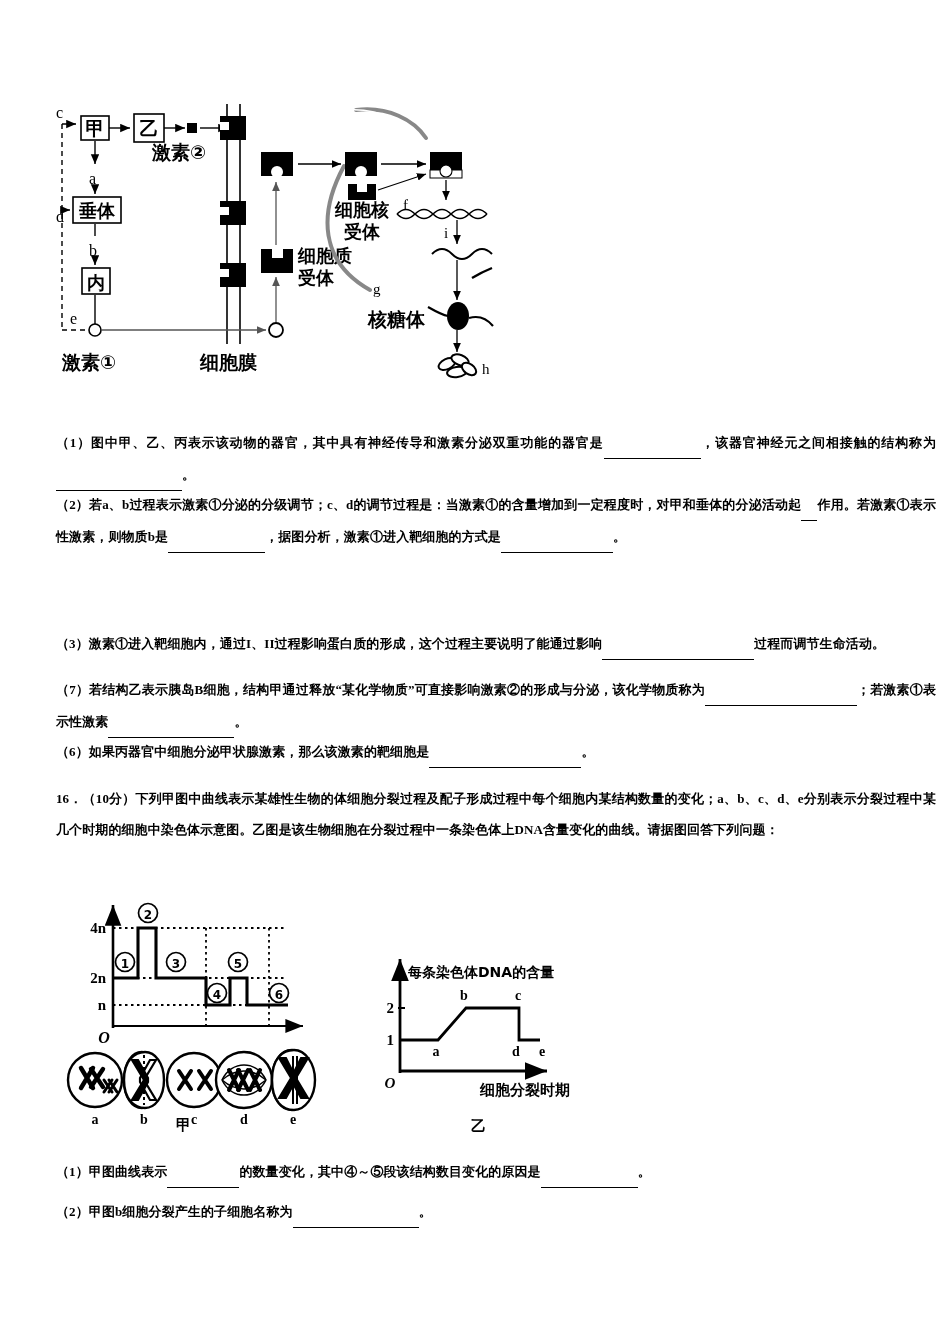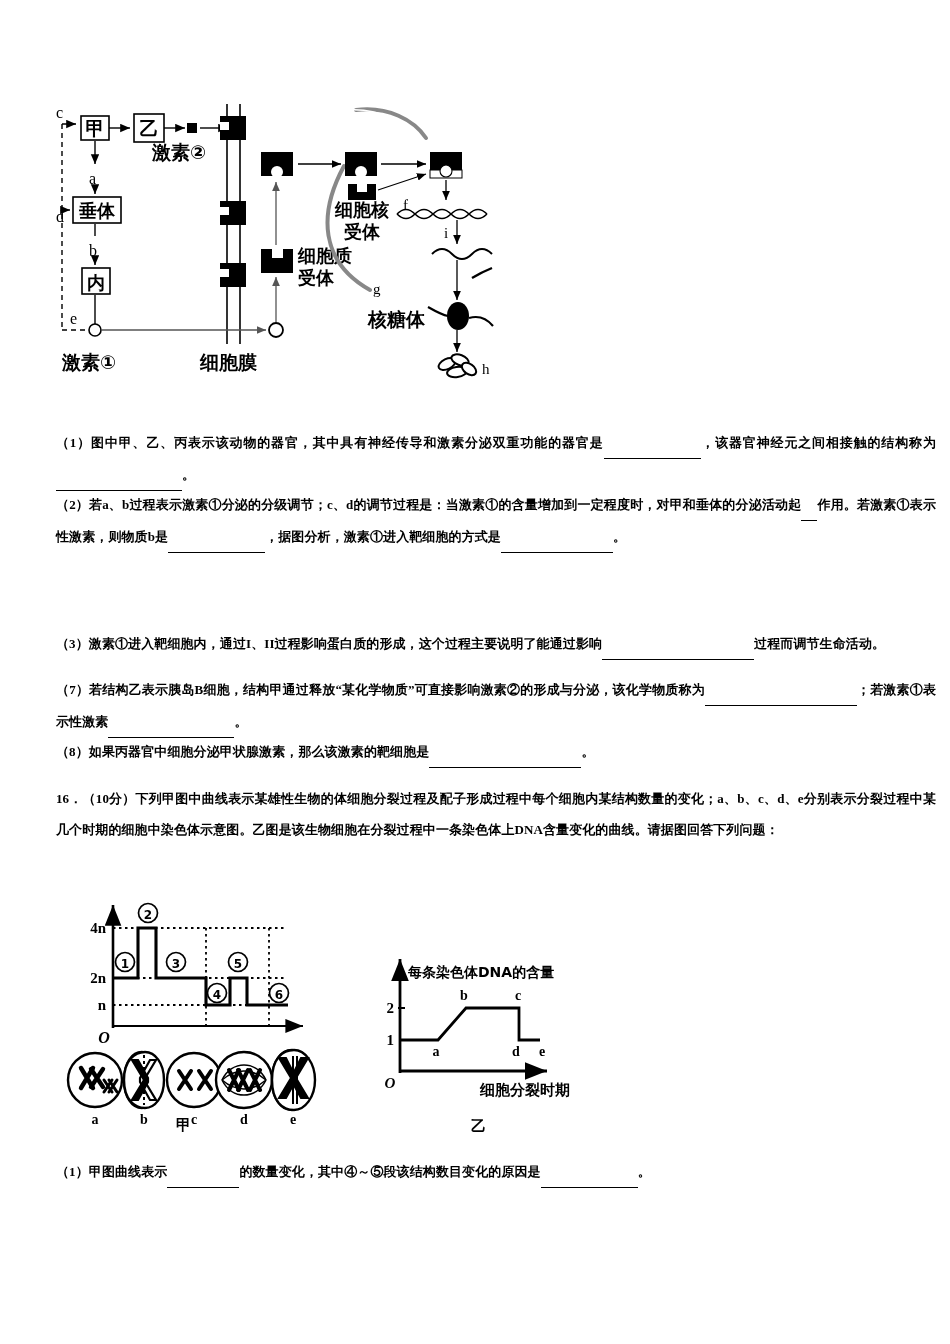--- a/index.html
+++ b/index.html
@@ -229,21 +229,21 @@
         <ellipse cx="421" cy="265" rx="8" ry="5" transform="rotate(35 421 265)"></ellipse>
       </g>
       <text x="434" y="270" font-size="15">h</text>
     </svg>
   </div>
 
   <div class="qtext" id="q9-1" style="top:427px;"><span>（1）图中甲、乙、丙表示该动物的器官，其中具有神经传导和激素分泌双重功能的器官是</span><span class="blank b95">&nbsp;</span><span>，该器官神经元之间相接触的结构称为</span><span class="blank b125">&nbsp;</span><span>。</span></div>
   <div class="qtext" id="q9-2" style="top:489px;"><span>（2）若a、b过程表示激素①分泌的分级调节；c、d的调节过程是：当激素①的含量增加到一定程度时，对甲和垂体的分泌活动起</span><span class="blank b14">&nbsp;</span><span>作用。若激素①表示性激素，则物质b是</span><span class="blank b95">&nbsp;</span><span>，据图分析，激素①进入靶细胞的方式是</span><span class="blank b110">&nbsp;</span><span>。</span></div>
   <div class="qtext" id="q9-3" style="top:612px;margin-top:16px;"><span>（3）激素①进入靶细胞内，通过I、II过程影响蛋白质的形成，这个过程主要说明了能通过影响</span><span class="blank b150">&nbsp;</span><span>过程而调节生命活动。</span></div>
   <div class="qtext" id="q9-4" style="top:674px;"><span>（7）若结构乙表示胰岛B细胞，结构甲通过释放“某化学物质”可直接影响激素②的形成与分泌，该化学物质称为</span><span class="blank b150">&nbsp;</span><span>；若激素①表示性激素</span><span class="blank b125">&nbsp;</span><span>。</span></div>
-  <div class="qtext" id="q9-5" style="top:736px;"><span>（8）如果丙器官中细胞分泌甲状腺激素，那么该激素的靶细胞是</span><span class="blank b150">&nbsp;</span><span>。</span></div>
+  <div class="qtext" id="q9-5" style="top:736px;"><span>（6）如果丙器官中细胞分泌甲状腺激素，那么该激素的靶细胞是</span><span class="blank b150">&nbsp;</span><span>。</span></div>
 
   <div class="qtext" id="q10-stem" style="top:783px;">
     <span>16．</span><span>（10分）</span><span>下列甲图中曲线表示某雄性生物的体细胞分裂过程及配子形成过程中每个细胞内某结构数量的变化；a、b、c、d、e分别表示分裂过程中某几个时期的细胞中染色体示意图。乙图是该生物细胞在分裂过程中一条染色体上DNA含量变化的曲线。请据图回答下列问题：</span>
   </div>
 
   <div id="fig-jia">
     <svg width="300" height="240" viewBox="0 0 300 240">
       <defs>
         <marker id="ah2" markerWidth="9" markerHeight="9" refX="8" refY="3.2" orient="auto">
           <path d="M0,0 L8,3.2 L0,6.4 z" fill="#000"></path>
@@ -374,14 +374,15 @@
       <text x="64" y="101" font-size="14" font-weight="bold" text-anchor="middle">a</text>
       <text x="92" y="45" font-size="14" font-weight="bold" text-anchor="middle">b</text>
       <text x="146" y="45" font-size="14" font-weight="bold" text-anchor="middle">c</text>
       <text x="144" y="101" font-size="14" font-weight="bold" text-anchor="middle">d</text>
       <text x="170" y="101" font-size="14" font-weight="bold" text-anchor="middle">e</text>
     </svg>
   </div>
   <div class="figlabel cjk" id="label-yi">乙</div>
 
   <div class="qtext" id="q10-1" style="top:1156px;"><span>（1）甲图曲线表示</span><span class="blank b70">&nbsp;</span><span>的数量变化，其中④～⑤段该结构数目变化的原因是</span><span class="blank b95">&nbsp;</span><span>。</span></div>
+  <div class="qtext" id="q10-2" style="top:1196px;"><span>（2）甲图b细胞分裂产生的子细胞名称为</span><span class="blank b125">&nbsp;</span><span>。</span></div>
 
 </div>
 
 </body></html>

